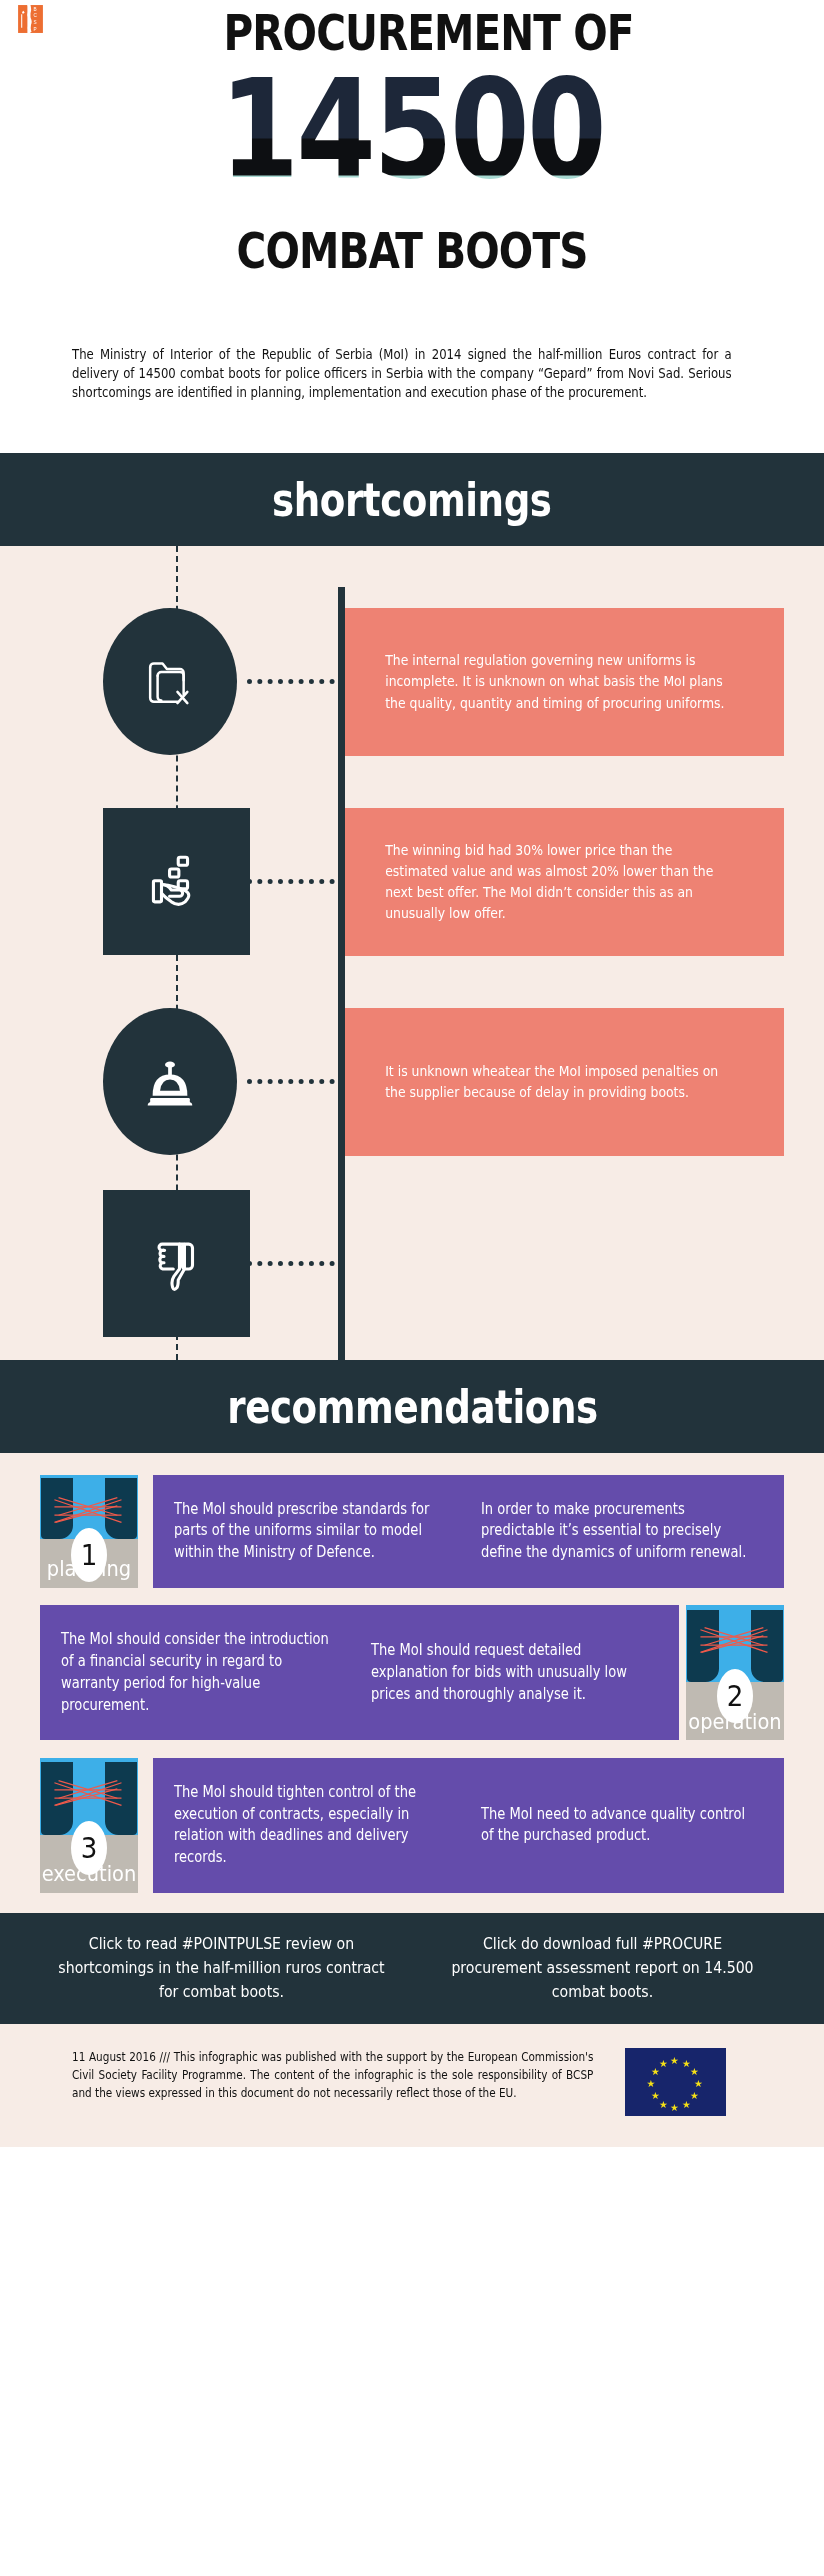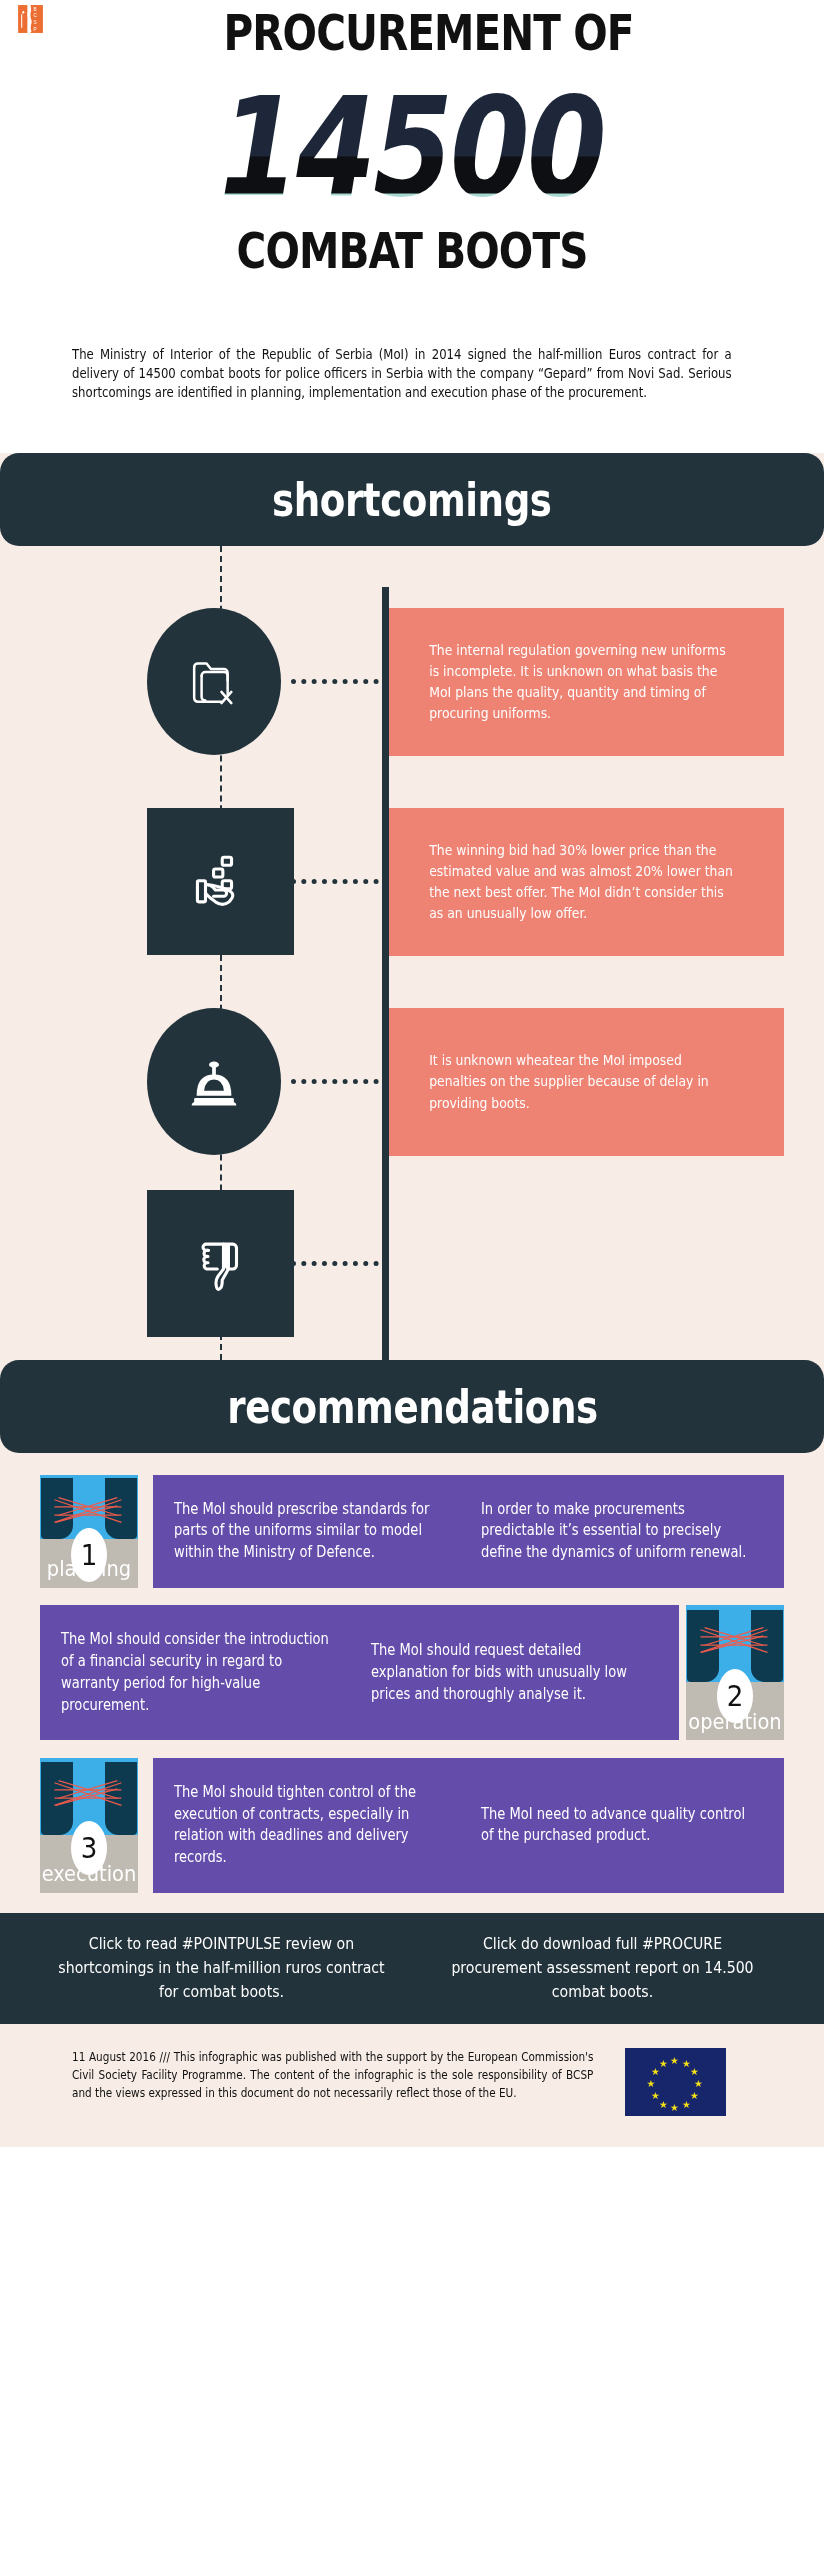--- a/index.html
+++ b/index.html
@@ -35,21 +35,21 @@
     letter-spacing: -1px;
     color: #111111;
     transform: scaleX(0.92);
     line-height: 1;
     padding-left: 36px;
   }
   .bignum-wrap {
     position: absolute;
     left: 0; right: 0; top: 61px;
     height: 155px;
-    display: flex; align-items: flex-end; justify-content: center; font-style: italic;
+    display: flex; align-items: flex-start; justify-content: center;
   }
   .bignum {
     font-family: "DejaVu Sans Condensed", "Liberation Sans Narrow", "Liberation Sans", sans-serif;
     font-weight: 700;
     font-size: 137px;
     line-height: 1;
     letter-spacing: -3.1px;
     transform: scaleX(0.93);
     background-image:
       linear-gradient(to bottom,
@@ -87,39 +87,37 @@
     transform-origin: left center;
   }
 
   
   .banner {
     background: #22333b;
     height: 93px;
     display: flex;
     align-items: center;
     justify-content: center;
-    border-radius: 19px;
   }
   .banner h2 {
     color: #ffffff;
     font-family: "DejaVu Sans Condensed", "Liberation Sans Narrow", "Liberation Sans", sans-serif;
     font-weight: 700;
     font-size: 47px;
     line-height: 1;
     transform: scaleX(0.88);
     letter-spacing: -0.5px;
   }
 
   
   .shortcomings {
     background: #f7ece6;
     position: relative;
     padding: 0;
     height: 814px;
-    margin-left: 44px;
   }
   .vline {
     position: absolute;
     left: 176px;
     top: 0;
     width: 0;
     border-left: 2.6px dashed #22333b;
     height: 100%;
   }
   .sc-row {

